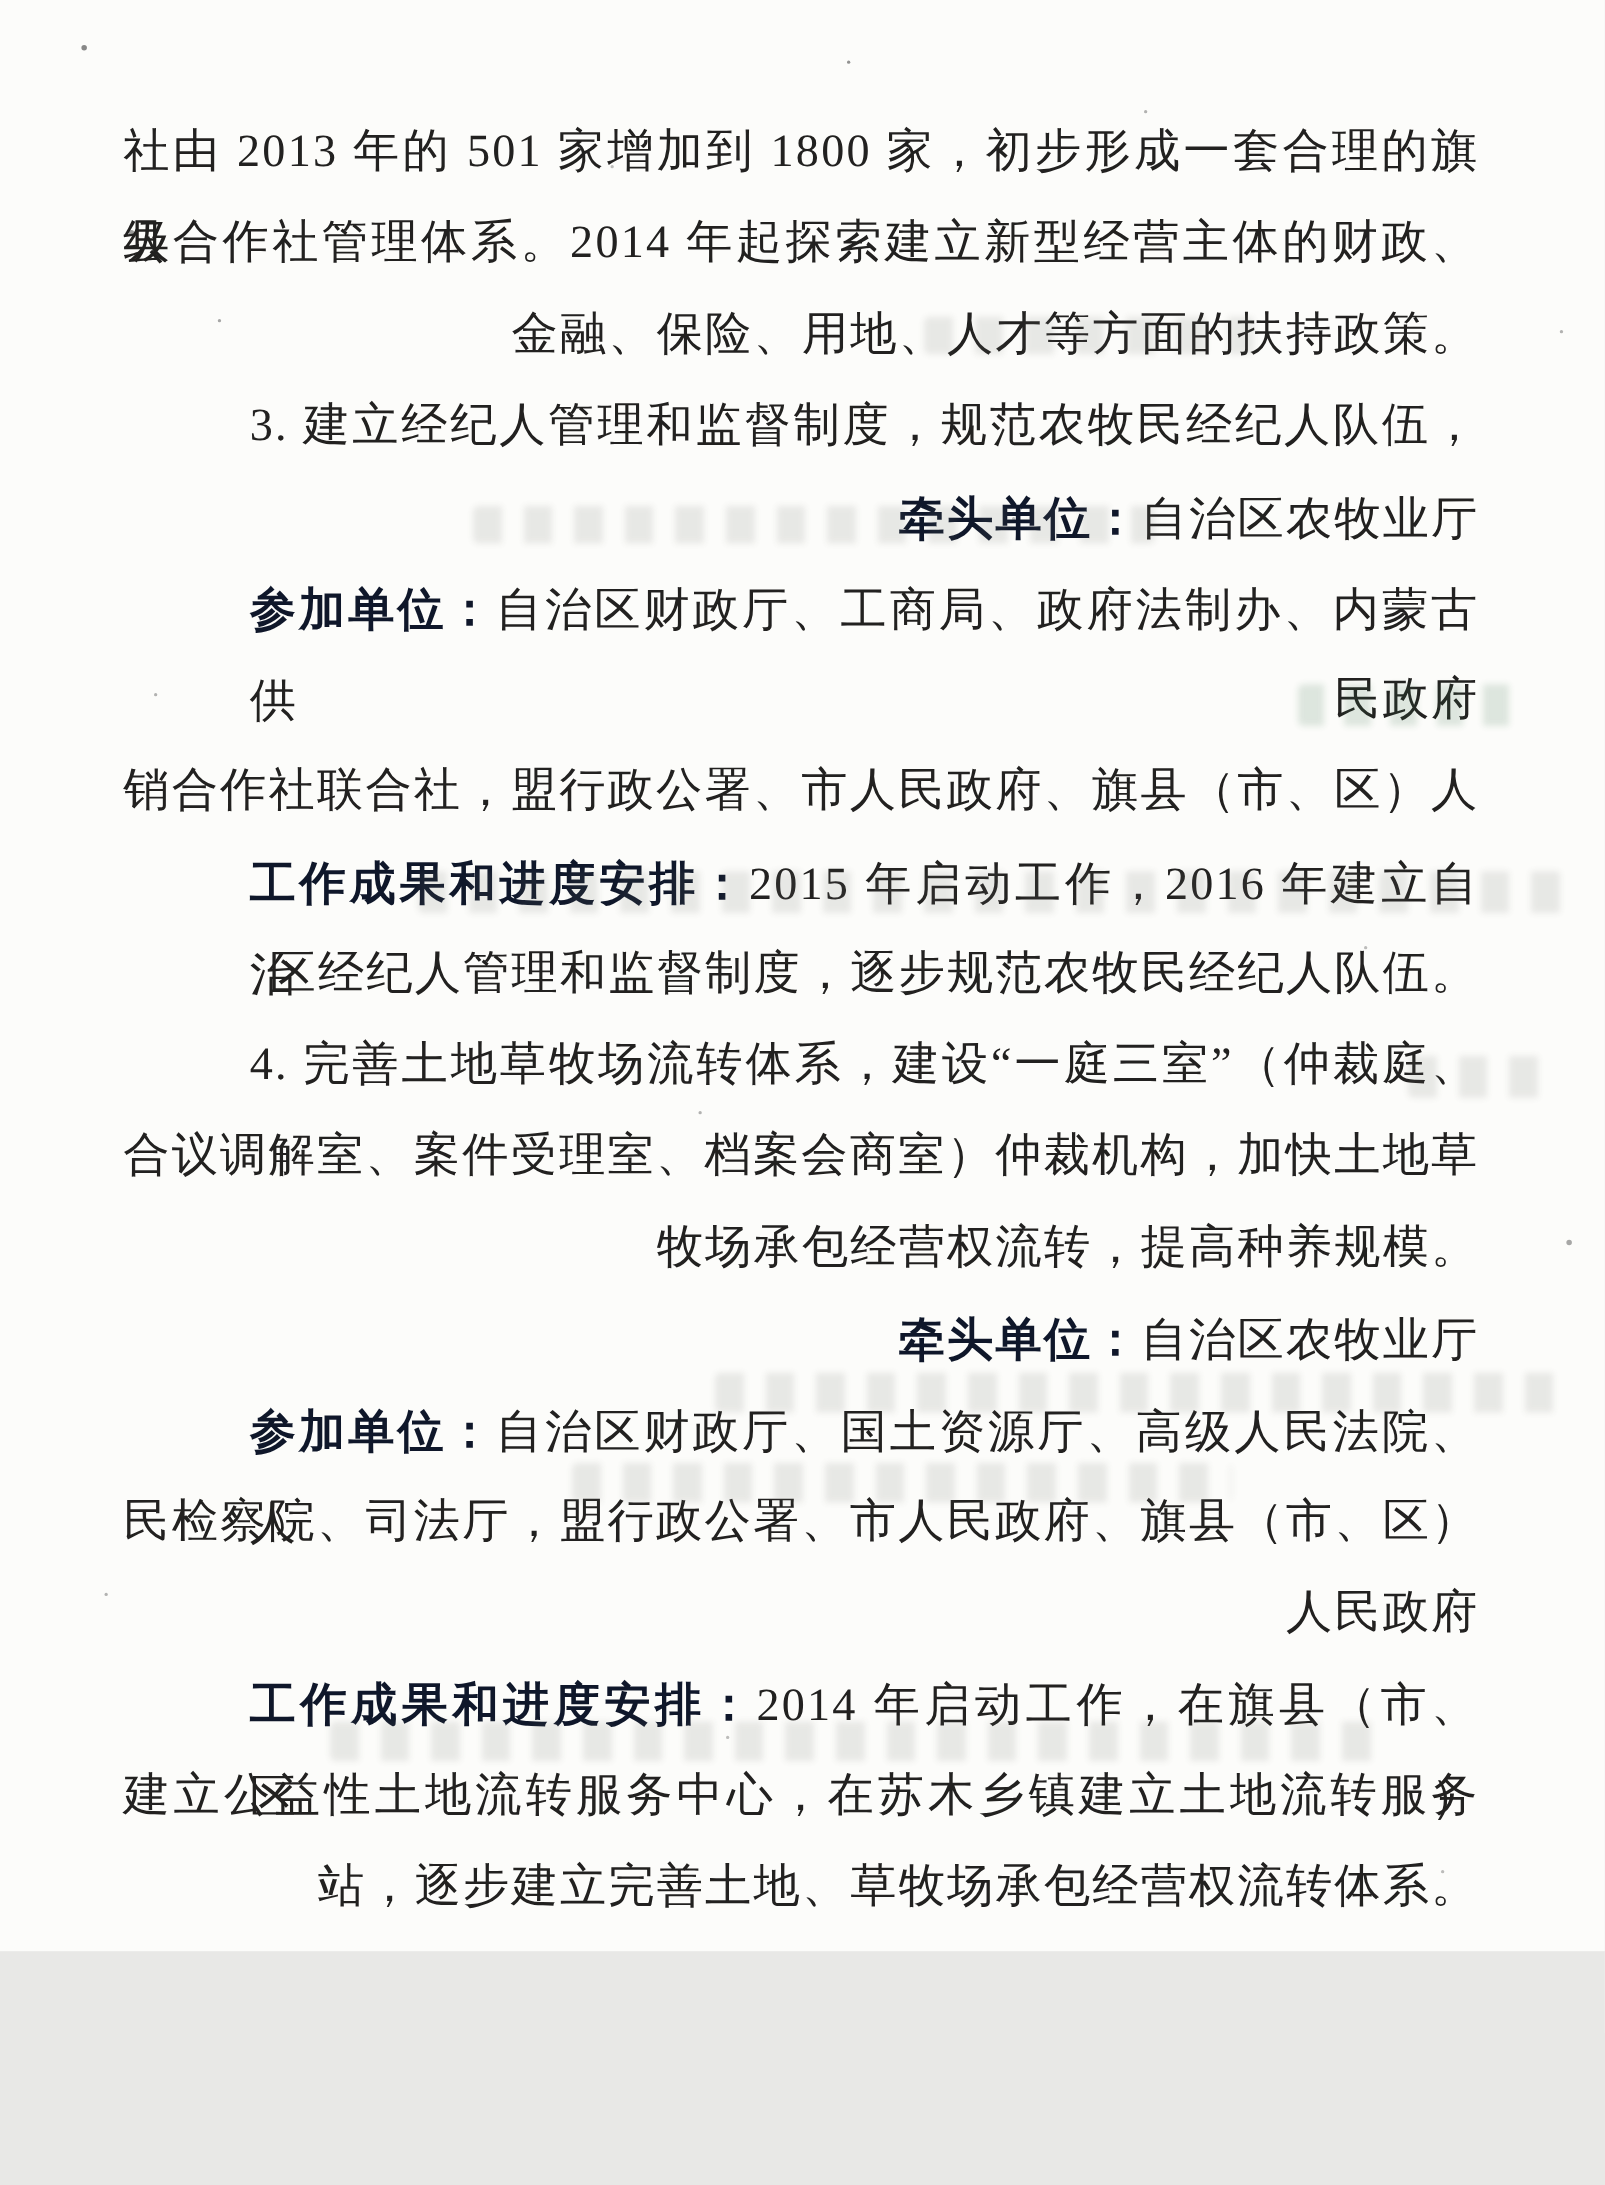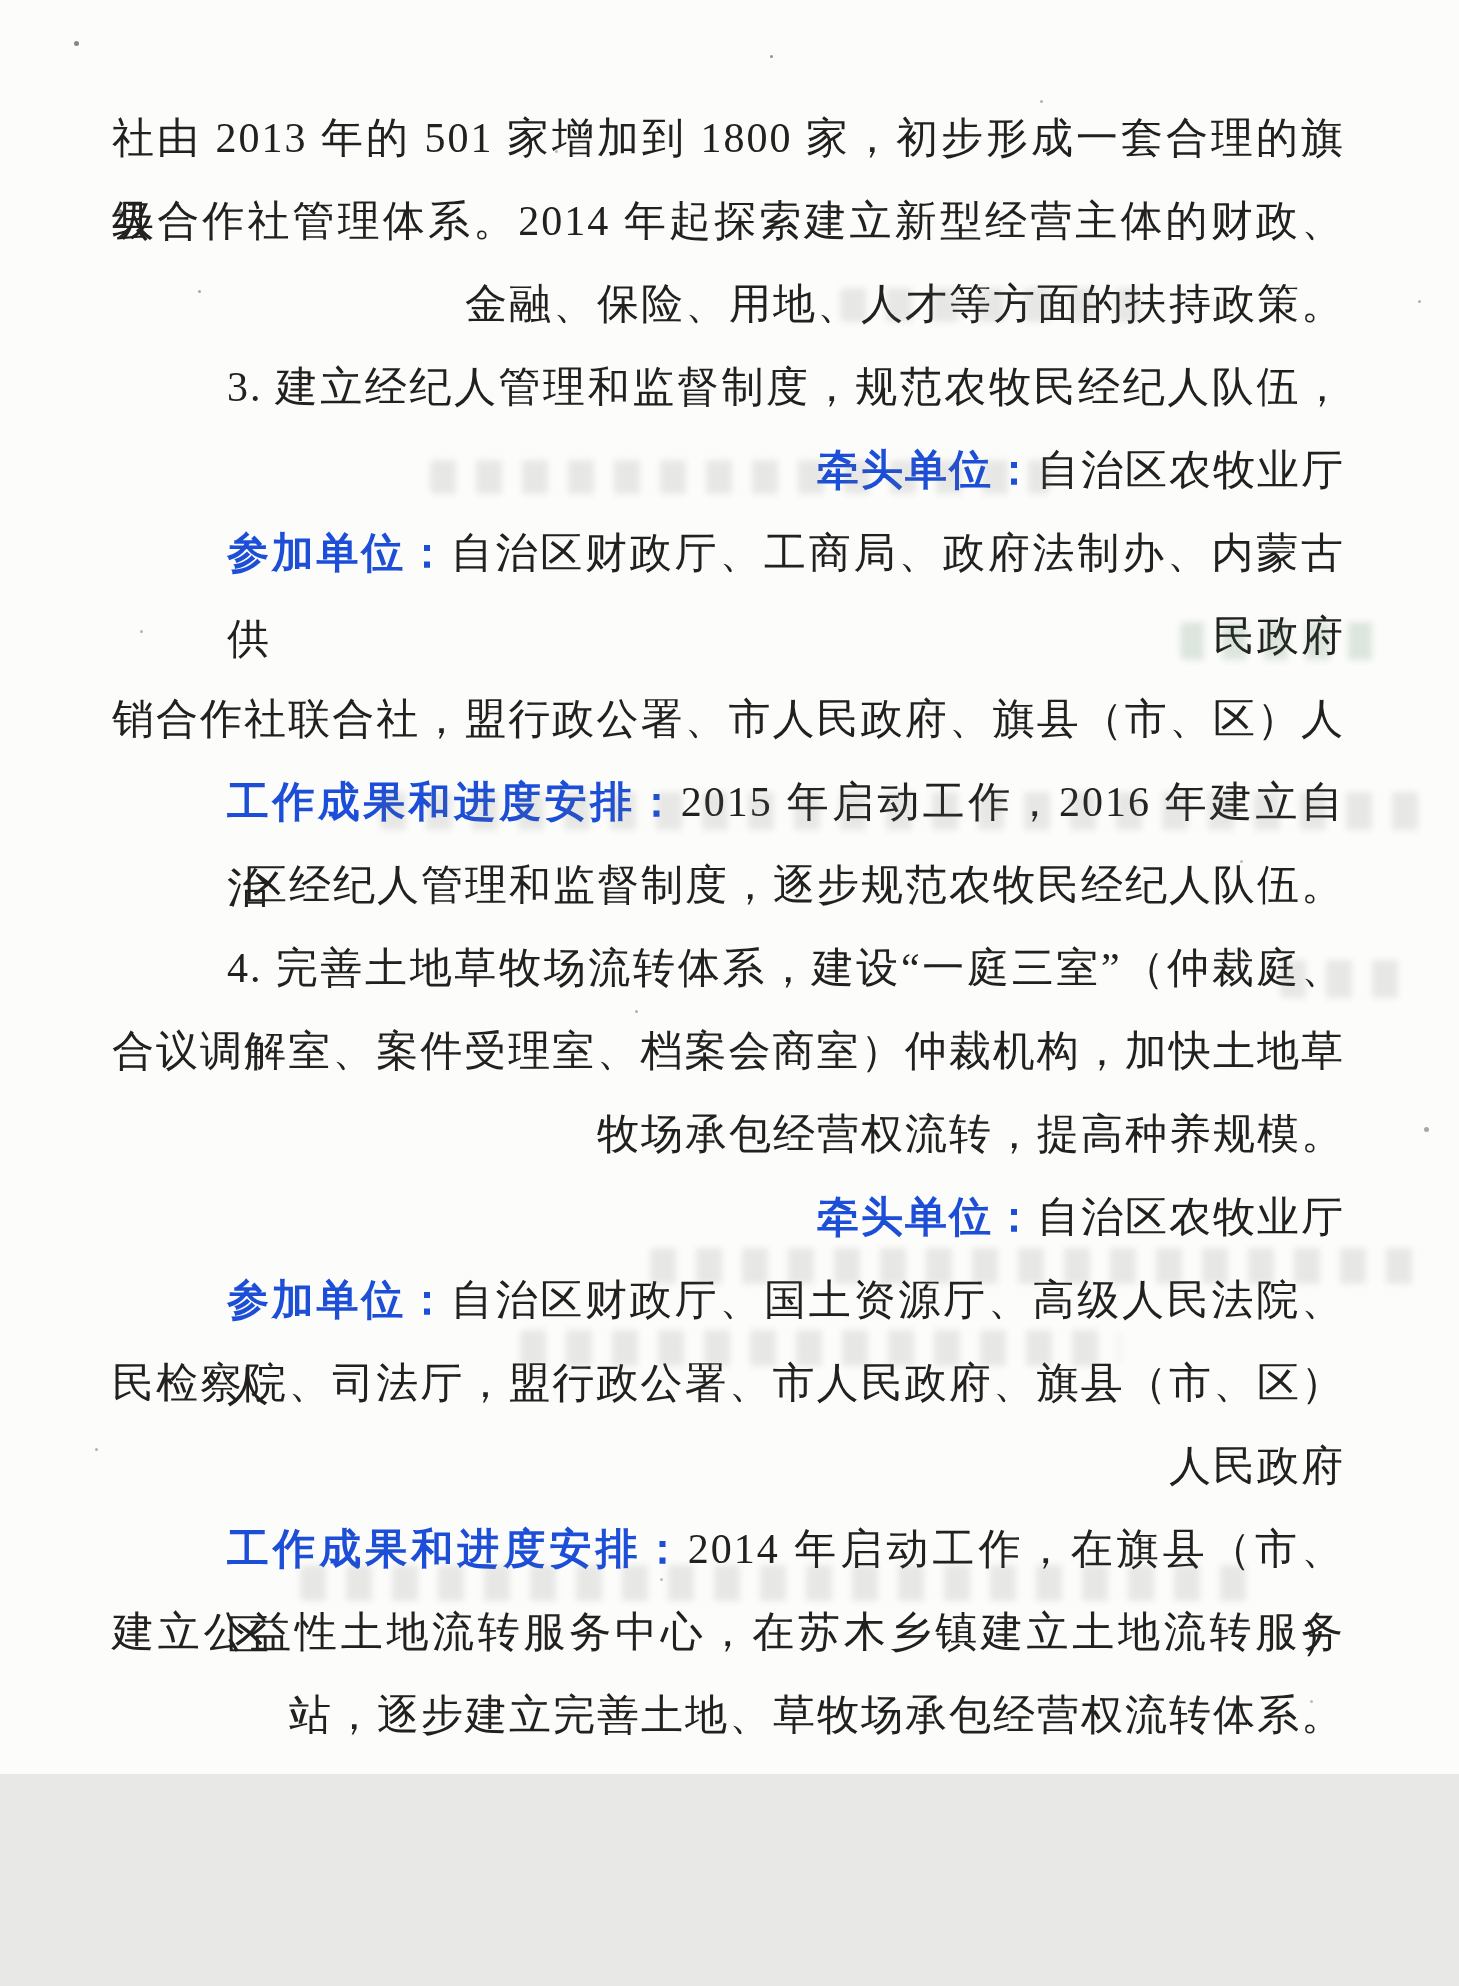--- a/index.html
+++ b/index.html
@@ -29,23 +29,23 @@
     text-align: right;
   }
   .line.indent { padding-left: 115px; }
   .line.justify {
     text-align: justify;
     text-align-last: justify;
     text-justify: inter-character;
   }
   .seg { color: #222120; }
   .bold-label {
-    font-family: Liberation Mono, monospace;
+    font-family: Liberation Sans, sans-serif;
     font-weight: 700;
-    color: #1d4ed8;
+    color: #0f172a;
   }
   .footer {
     position: absolute;
     left: 176px;
     top: 1905px;
     height: 60px;
     line-height: 60px;
     font-size: 38px;
     letter-spacing: 4px;
     word-spacing: 16px;

